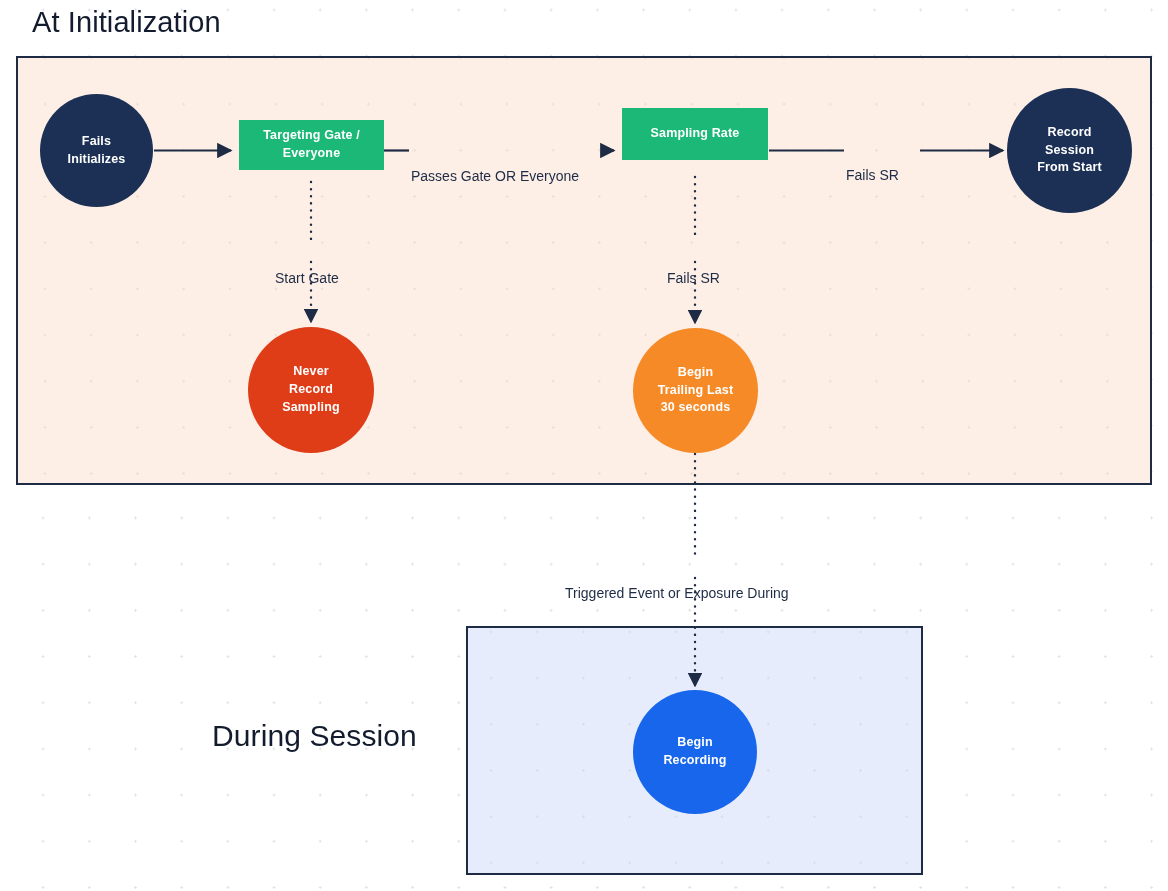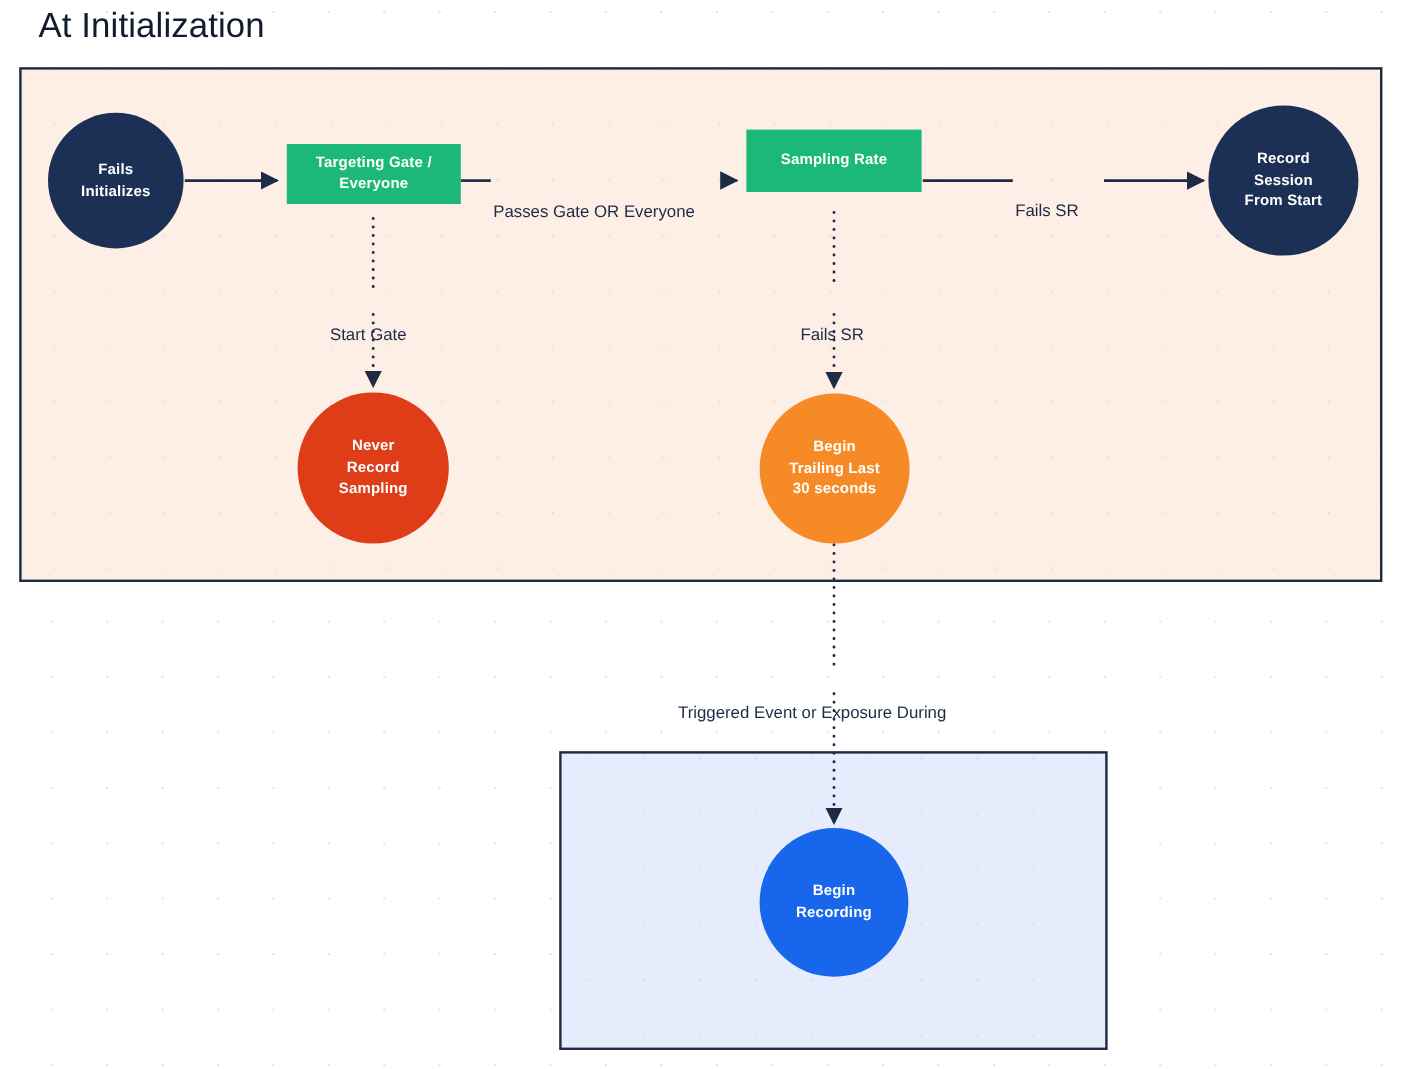--- a/index.html
+++ b/index.html
@@ -153,20 +153,21 @@
     </g>
 
     <g>
       <line x1="695" y1="454" x2="695" y2="555" stroke="#1d2b45" stroke-width="2.4" stroke-dasharray="0.1 7" stroke-linecap="round"></line>
       <line x1="695" y1="578" x2="695" y2="686" stroke="#1d2b45" stroke-width="2.4" stroke-dasharray="0.1 7" stroke-linecap="round" marker-end="url(#arrow-dotted)"></line>
     </g>
   </svg>
 
   <div class="title" id="title-init">At Initialization</div>
 
+  <div class="title" id="title-during">During Session</div>
 
   <div class="node circle" id="node-user-initializes">Fails
 Initializes</div>
 
   <div class="node rect" id="node-targeting-gate">Targeting Gate /
 Everyone</div>
 
   <div class="node rect" id="node-sampling-rate">Sampling Rate</div>
 
   <div class="node circle" id="node-record-session">Record

